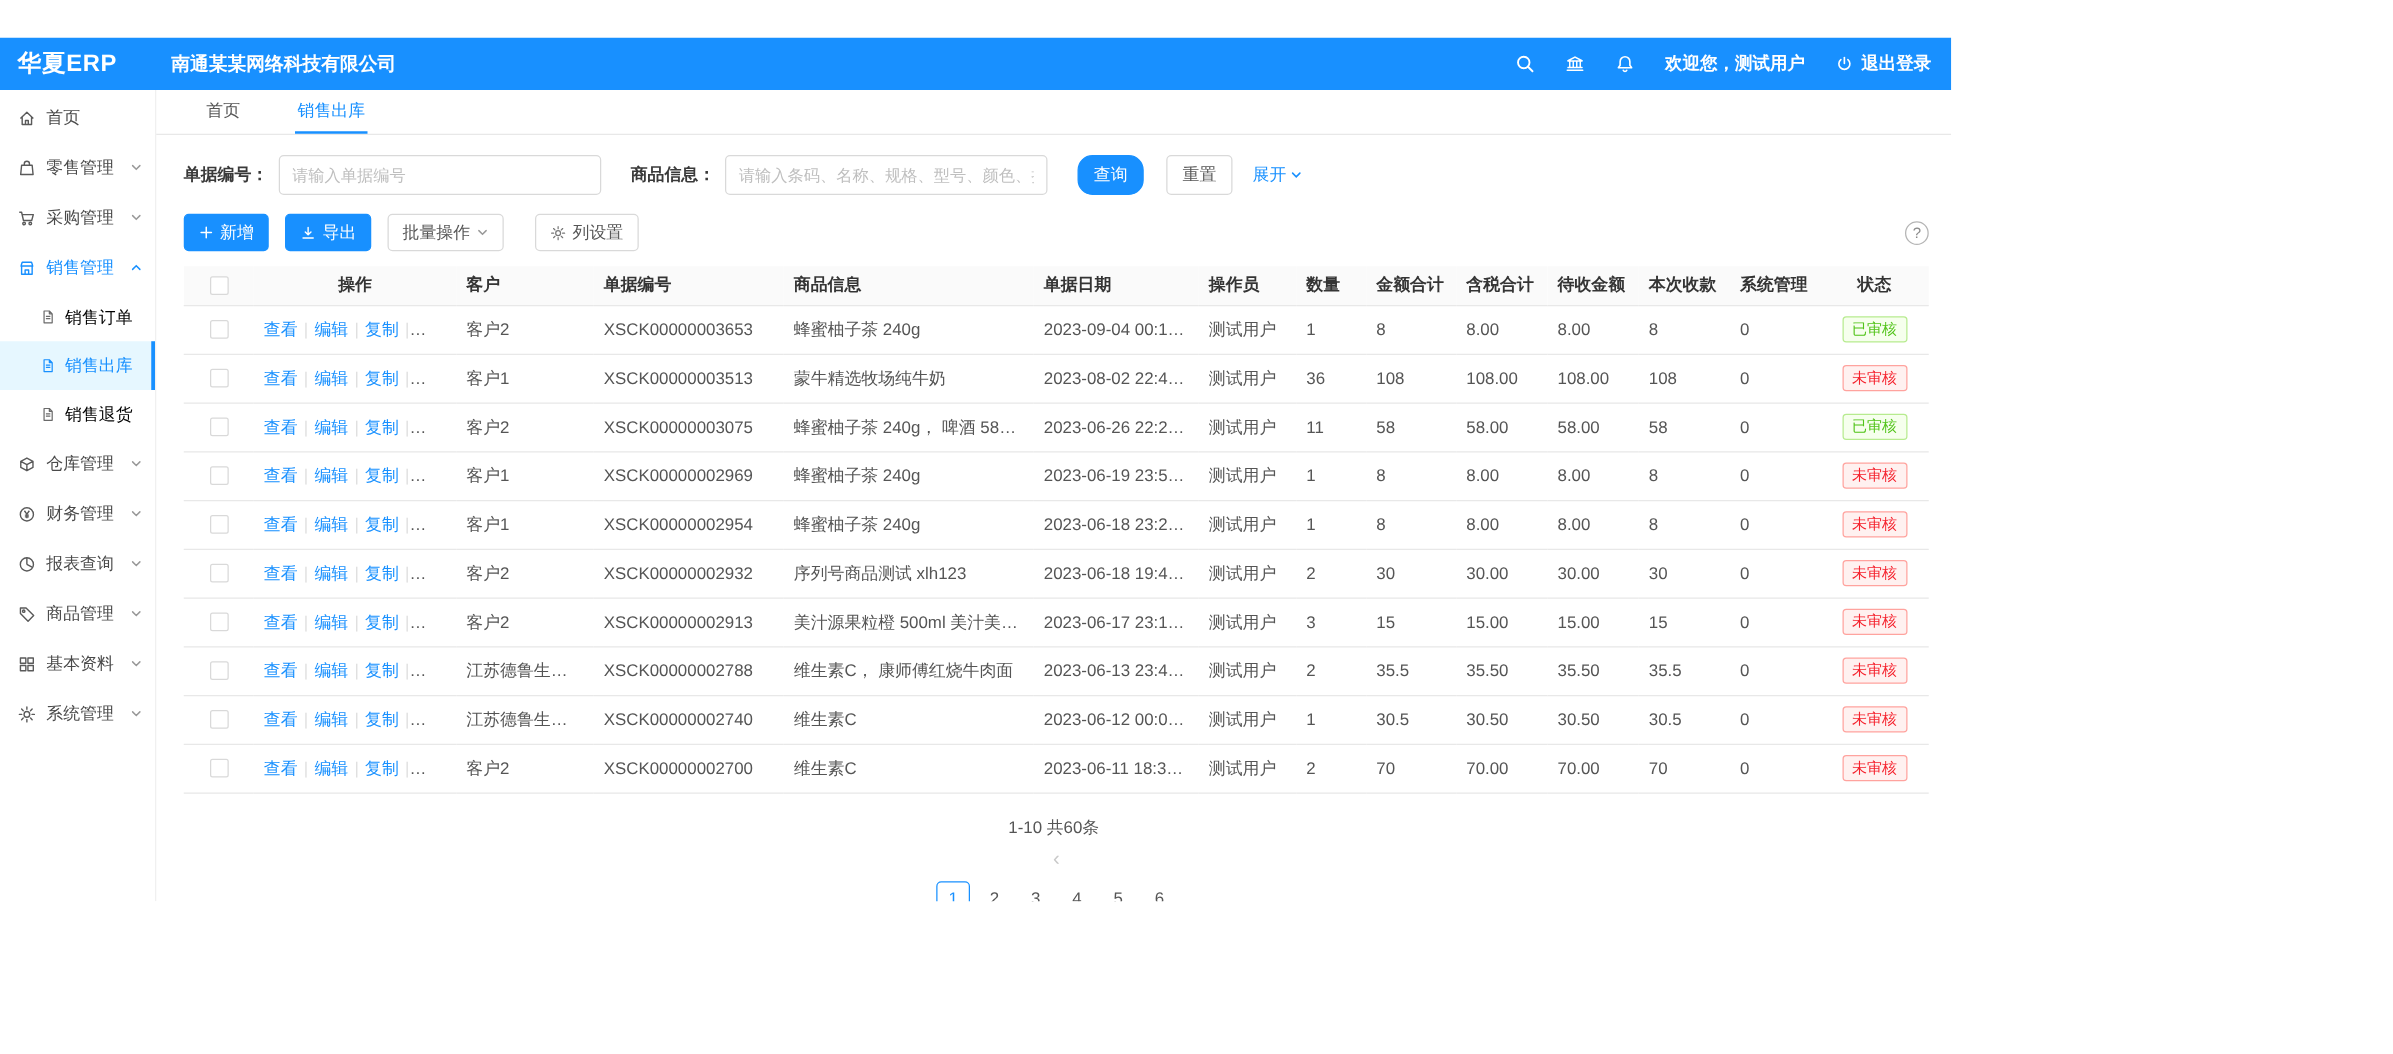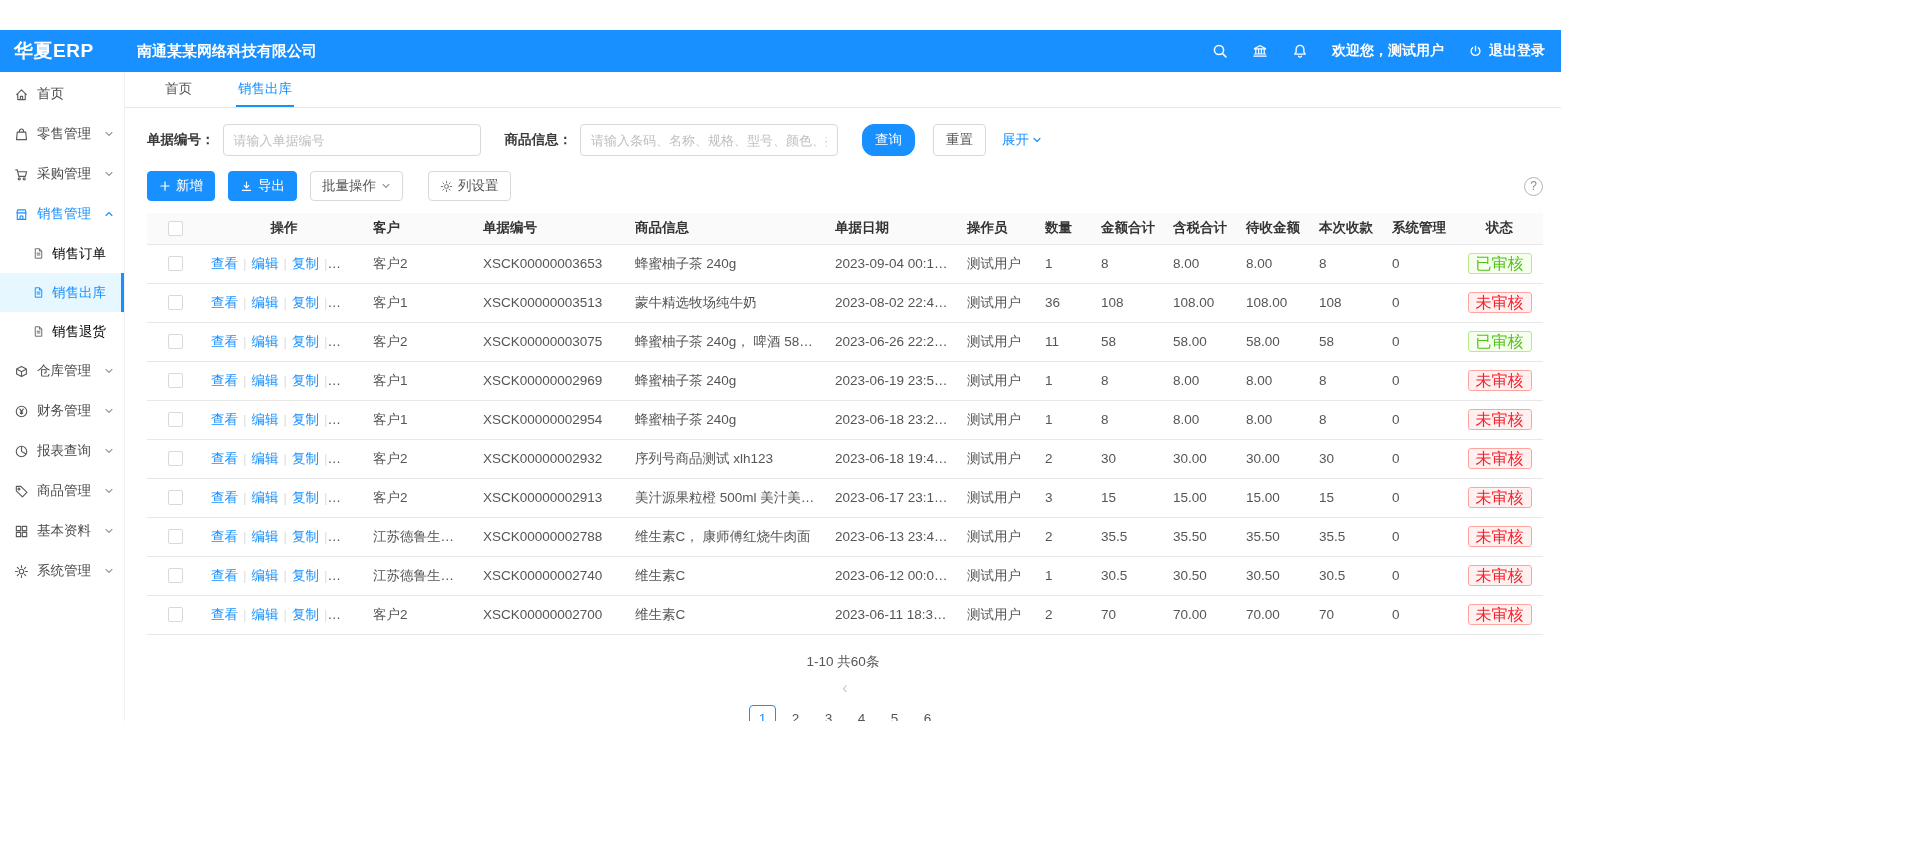--- a/index.html
+++ b/index.html
@@ -68,21 +68,21 @@
   .grid { width:100%; border-collapse:collapse; table-layout:fixed; margin-top:12px; font-size:13.5px; }
   .grid th { height:31px; background:#fafafa; border-bottom:1px solid #e8e8e8; font-weight:700;
     color:#343434; text-align:left; padding:0 8px; white-space:nowrap; overflow:hidden; }
   .grid td { height:39px; border-bottom:1px solid #e8e8e8; padding:0 8px; color:#555;
     white-space:nowrap; overflow:hidden; text-overflow:ellipsis; }
   .grid th.center, .grid td.center { text-align:center; }
   .checkbox { display:inline-block; width:15px; height:15px; border:1px solid #d9d9d9; border-radius:2px;
     background:#fff; vertical-align:middle; cursor:pointer; }
   .op-link { color:#1890ff; text-decoration:none; cursor:pointer; }
   .sep { color:#e0e0e0; margin:0 5px; }
-  .badge { display:inline-block; padding:1px 7px; border-radius:3px; font-size:16px; line-height:17px; }
+  .badge { display:inline-block; padding:1px 7px; border-radius:3px; font-size:12px; line-height:17px; }
   .badge.approved { color:#52c41a; background:#f6ffed; border:1px solid #b7eb8f; }
   .badge.pending { color:#f5222d; background:#fff1f0; border:1px solid #ffa39e; }
 
   
   .pagination { display:flex; justify-content:flex-end; align-items:center; gap:8px; margin-top:18px;
     font-size:13.5px; color:#555; flex-shrink:0;flex-direction:column; }
   .pg-total { margin-right:4px; color:#555; }
   .pg-arrow { width:24px; text-align:center; cursor:pointer; font-size:16px; }
   .pg-arrow.disabled { color:#c9c9c9; cursor:default; }
   .page-btn { min-width:27px; height:27px; display:inline-flex; align-items:center; justify-content:center;

